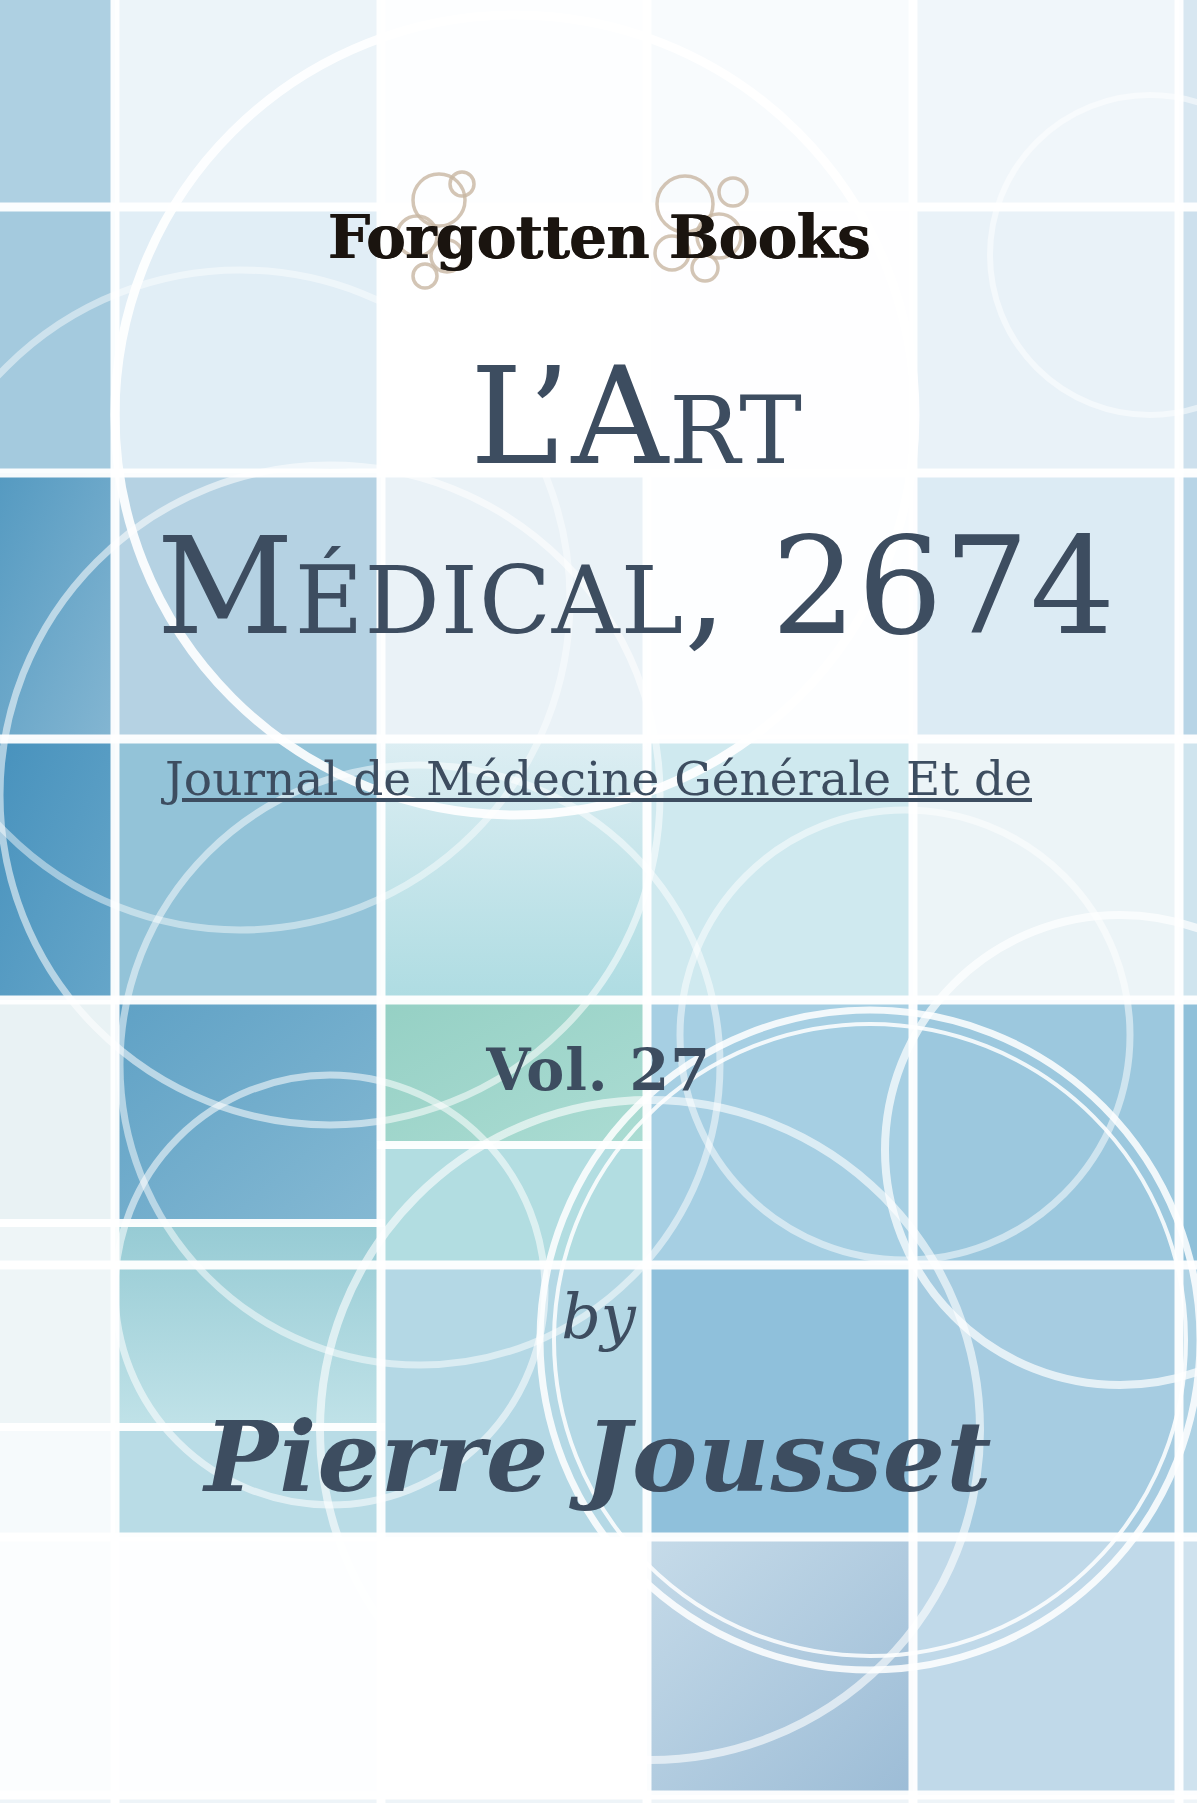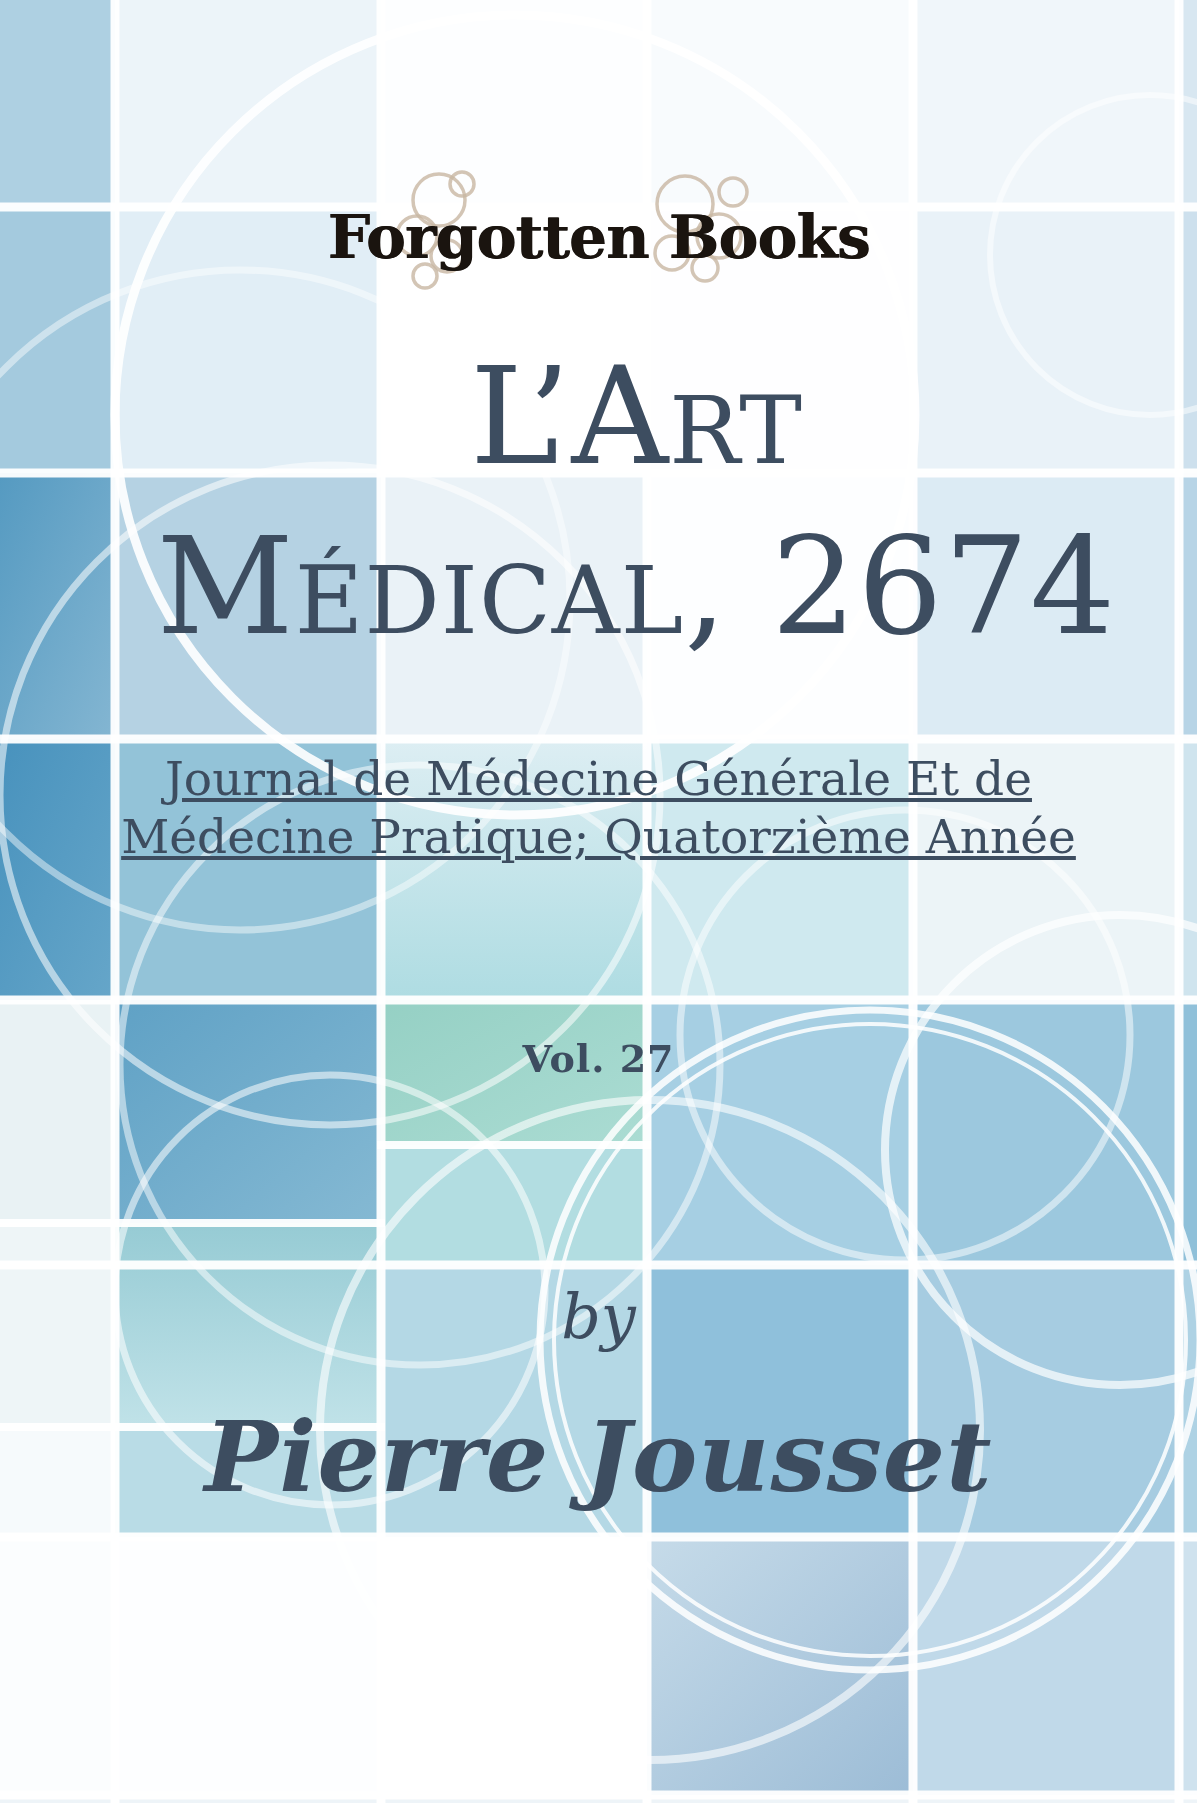--- a/index.html
+++ b/index.html
@@ -50,21 +50,21 @@
     top:750px;margin:0;
     font-size:47px;
     font-weight:400;
     line-height:58px;
     text-decoration:underline;
   }
   .subtitle span{display:block;}
 
   .volume{
     top:1036px;
-    font-size:38px;
+    font-size:57px;
     font-weight:700;
     letter-spacing:1px;
   }
 
   .by{
     top:1262px;
     font-size:62px;
     font-style:italic;
     line-height:110px;
   }
@@ -223,21 +223,20 @@
     <span class="logo-text">Forgotten Books</span>
   </div>
 
   <h1 class="layer title">
     <span>L’Art</span>
     <span>Médical, 2674</span>
   </h1>
 
   <h2 class="layer subtitle">
     <span>Journal de Médecine Générale Et de</span>
-    <span>Médecine Pratique; Quatorzième Année</span>
   </h2>
 
   <div class="layer volume">Vol. 27</div>
 
   <div class="layer by">by</div>
 
   <div class="layer author-name">Pierre Jousset</div>
 
 </div>
 

